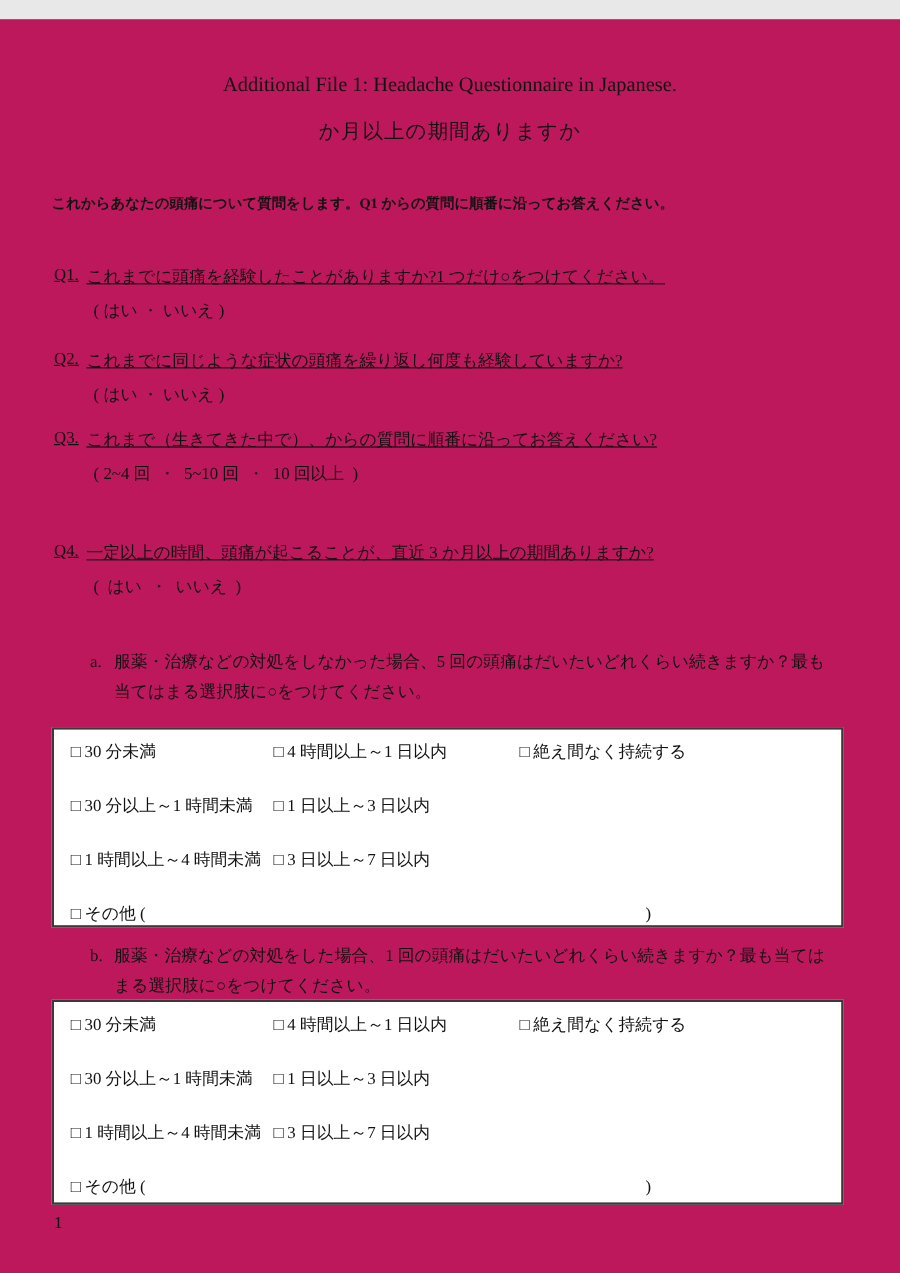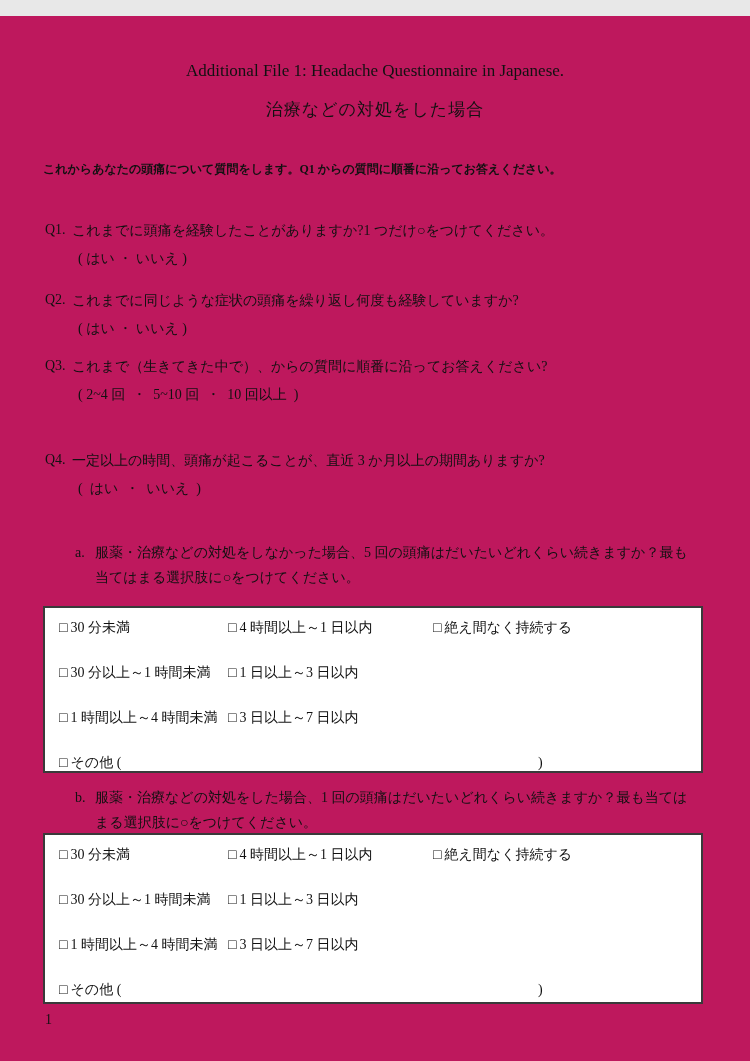--- a/index.html
+++ b/index.html
@@ -21,21 +21,21 @@
     font-size: 17px; font-weight: 400;
   }
   .title-ja {
     top: 82px; left: 0; width: 100%;
     text-align: center;
     font-size: 17px; letter-spacing: 1px;
   }
   .intro { top: 117px; left: 43px; font-size: 14px; }
   .instruction { top: 145px; left: 43px; font-size: 12px; font-weight: 700; }
   .question { left: 45px; font-size: 14px; }
-  .q-line { display: flex; align-items: flex-start; }
+  .q-line { display: flex; align-items: flex-start; text-decoration: underline; }
   .q-num { flex: 0 0 27px; }
   .q-text { max-width: 640px; }
   .q-options { margin: 10px 0 0 33px; white-space: pre; }
   .sub-question { left: 75px; font-size: 14px; line-height: 25px; display: flex; }
   .sub-num { flex: 0 0 20px; }
   .sub-text { width: 605px; }
   .duration-box {
     left: 43px; width: 660px;
     border: 2px solid #3a3a3a;
     background: #ffffff;
@@ -53,21 +53,21 @@
   .cb { margin-right: 3px; }
   .close-paren { position: absolute; left: 479px; top: 0; }
   .page-num { top: 996px; left: 45px; font-size: 14px; }
 </style>
 </head>
 <body>
 
 <div class="page">
 
   <div class="abs title-en">Additional File 1: Headache Questionnaire in Japanese.</div>
-  <div class="abs title-ja">治療などの対処をした場合</div>
+  <div class="abs title-ja">か月以上の期間ありますか</div>
   <div class="abs instruction">これからあなたの頭痛について質問をします。Q1 からの質問に順番に沿ってお答えください。</div>
 
   <div class="abs question" style="top:206px">
     <div class="q-line">
       <span class="q-num">Q1.</span>
       <span class="q-text">これまでに頭痛を経験したことがありますか?1 つだけ○をつけてください。</span>
     </div>
     <div class="q-options">( はい ・ いいえ )</div>
   </div>
 

